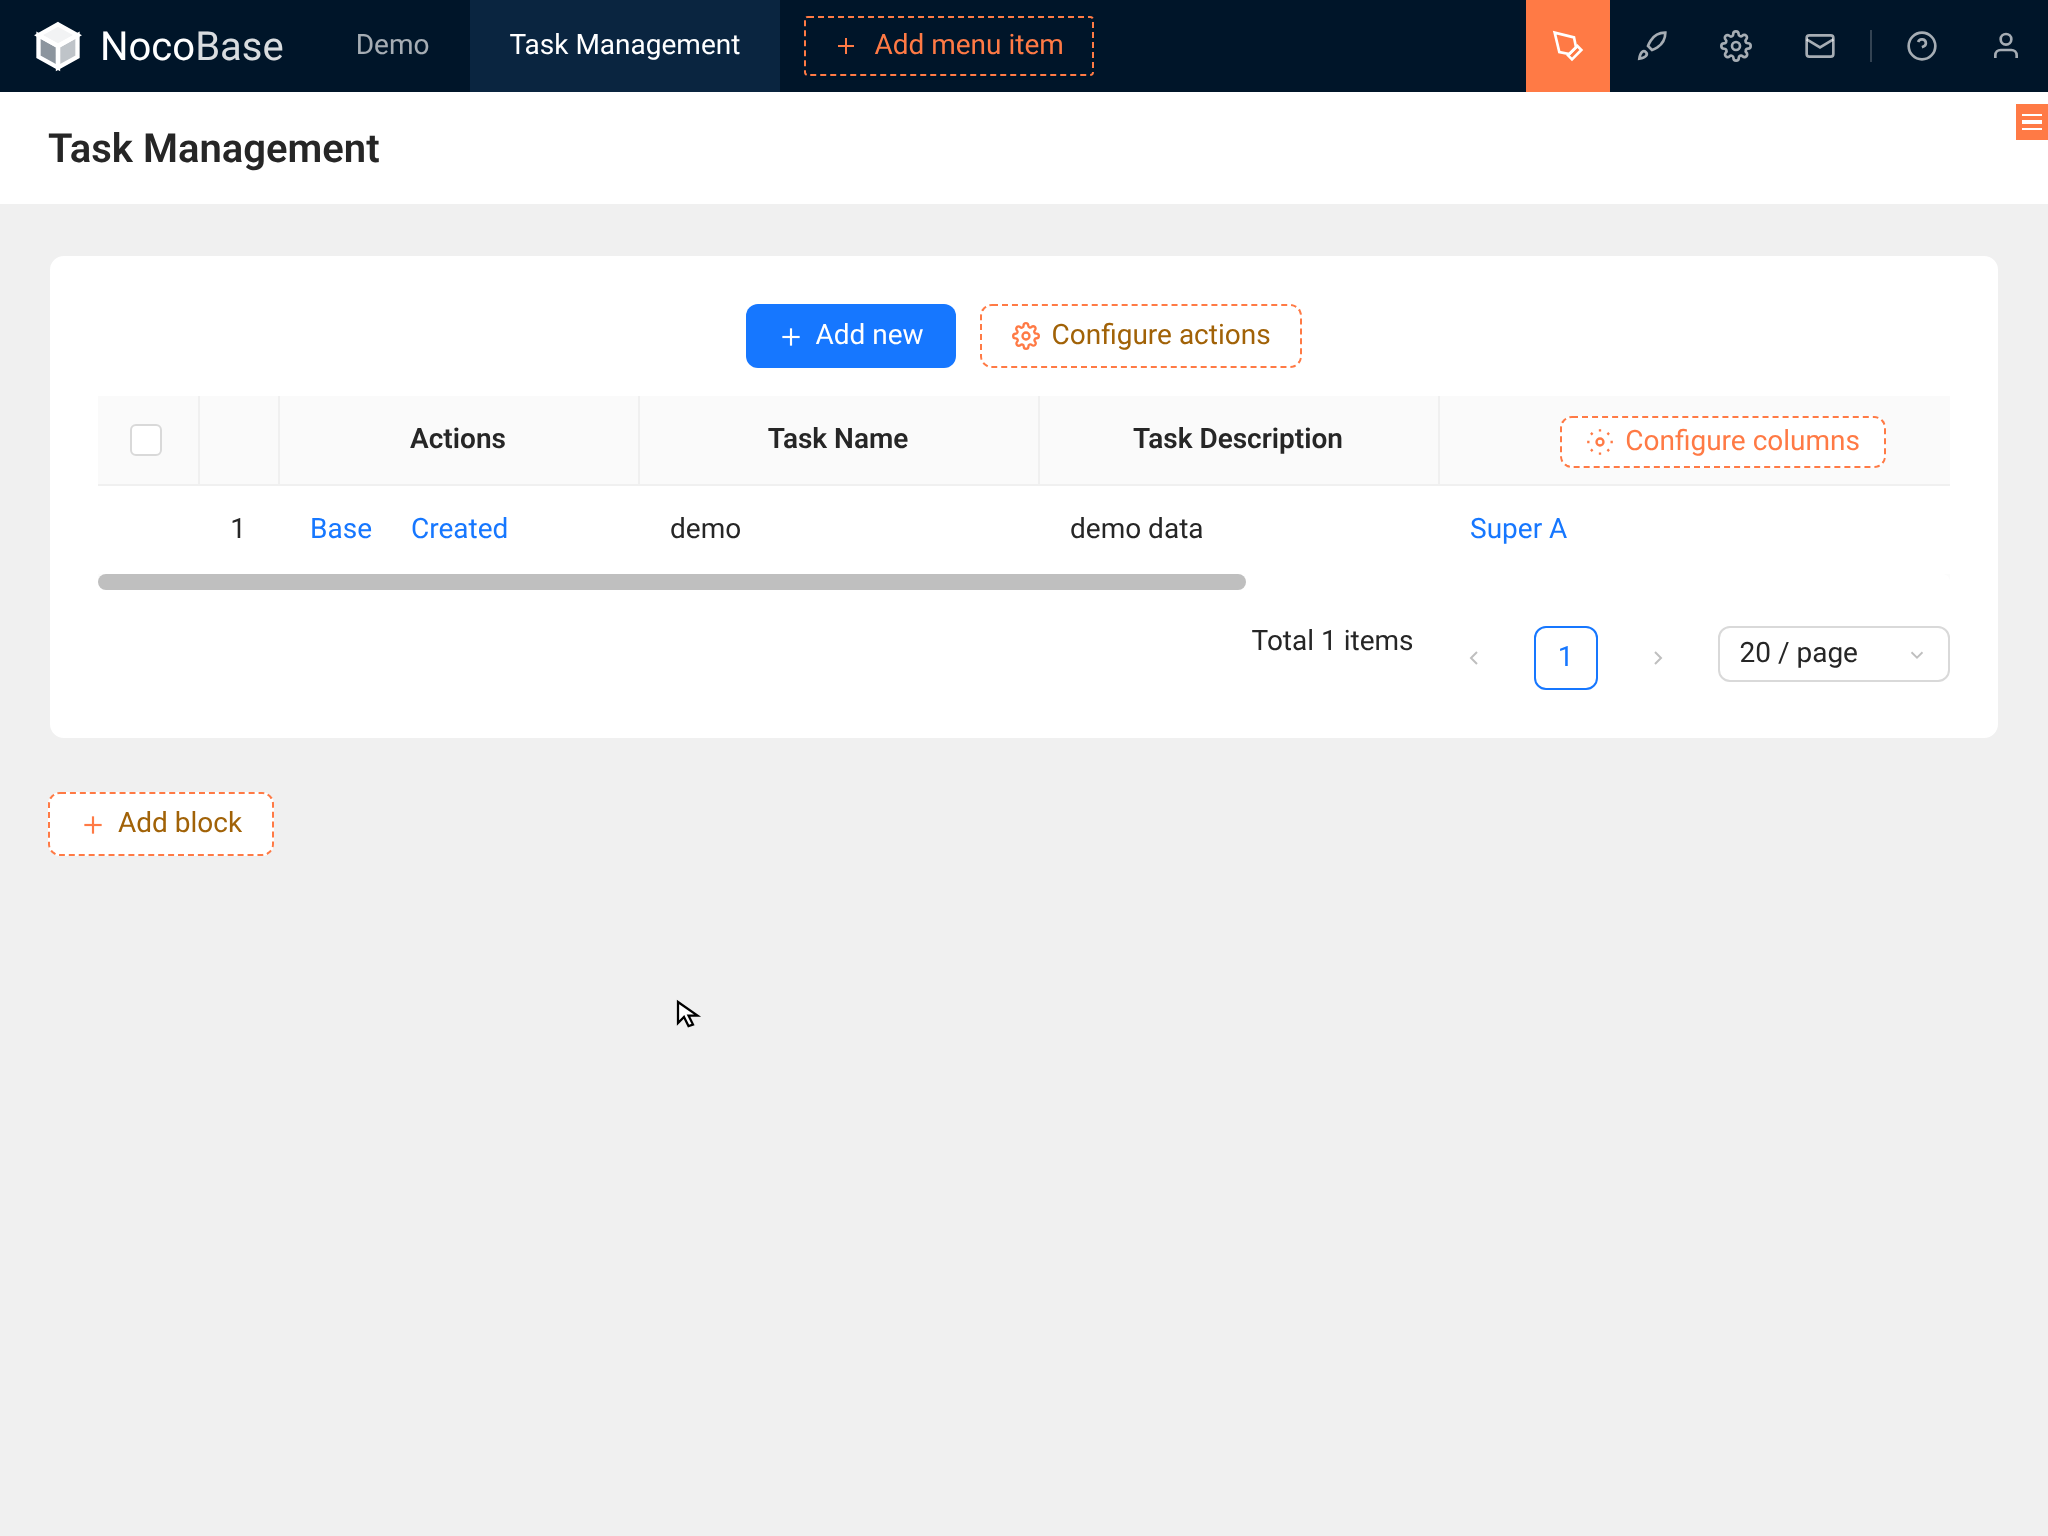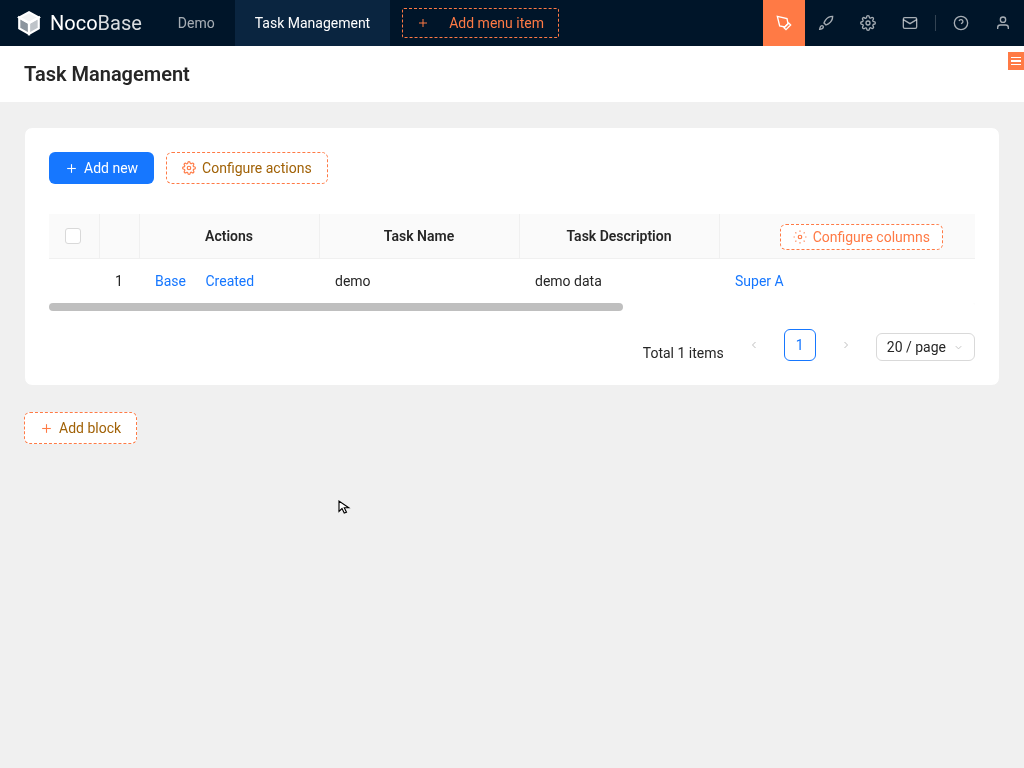--- a/index.html
+++ b/index.html
@@ -5,53 +5,53 @@
 *{box-sizing:border-box;margin:0;padding:0;font-family:-apple-system,BlinkMacSystemFont,"Segoe UI",Roboto,sans-serif}
 body{background:#f0f0f0;width:1024px;height:768px;overflow:hidden}
 .header{background:#001529;height:46px;display:flex;align-items:center;color:#fff}
 .logo{display:flex;align-items:center;padding:0 16px;font-size:20px;font-weight:600}
 .logo svg{margin-right:8px}
 .logo-bold{font-weight:400}
 .logo-light{font-weight:400;opacity:0.85}
 .nav-tabs{display:flex;height:46px}
 .nav-tab{padding:0 20px;display:flex;align-items:center;color:rgba(255,255,255,0.65);cursor:pointer;font-size:14px}
 .nav-tab.active{background:#0a2540;color:#fff}
-.add-menu-btn{margin-left:12px;border:1px dashed #ff7a45;color:#ff7a45;padding:6px 14px;border-radius:2px;cursor:pointer;font-size:14px;display:flex;align-items:center;gap:20px;background:transparent}
+.add-menu-btn{margin-left:12px;border:1px dashed #ff7a45;color:#ff7a45;padding:6px 14px;border-radius:2px;cursor:pointer;font-size:14px;display:flex;align-items:center;gap:8px;background:transparent}
 .header-right{margin-left:auto;display:flex;align-items:center;height:46px}
 .icon-btn{width:42px;height:46px;display:flex;align-items:center;justify-content:center;cursor:pointer;color:rgba(255,255,255,0.65)}
 .icon-btn.active{background:#ff7a45;color:#fff}
 .divider-v{width:1px;height:16px;background:rgba(255,255,255,0.2);margin:0 4px}
 .page-header{background:#fff;padding:16px 24px;border-bottom:1px solid #f0f0f0;position:relative}
 .page-header h1{font-size:20px;font-weight:600;color:#262626}
 .menu-handle{position:absolute;top:6px;right:0;width:16px;height:18px;background:#ff7a45;display:flex;flex-direction:column;justify-content:center;align-items:center;gap:2px;cursor:pointer}
 .menu-handle span{width:10px;height:1.5px;background:#fff}
 .content{padding:24px}
 .card{background:#fff;border-radius:8px;border:1px solid #f0f0f0;padding:24px}
-.toolbar{display:flex;justify-content:flex-start;gap:12px;margin-bottom:30px}
+.toolbar{display:flex;justify-content:center;gap:12px;margin-bottom:14px}
 .btn{padding:7px 15px;border-radius:6px;font-size:14px;cursor:pointer;display:flex;align-items:center;gap:6px;border:1px solid transparent}
 .btn-primary{background:#1677ff;color:#fff}
 .btn-dashed{border:1px dashed #ff7a45;color:#a16207;background:#fff}
 .btn-dashed-sm{border:1px dashed #ff7a45;color:#ff7a45;background:#fff;padding:4px 12px;border-radius:6px;font-size:14px;cursor:pointer;display:flex;align-items:center;gap:6px}
 .table-wrap{position:relative;background:#fcfcfc;border-radius:6px}
 .table{width:100%;border-collapse:collapse}
 .table th{text-align:center;padding:14px 16px;font-weight:600;font-size:14px;color:#262626;border-bottom:1px solid #f0f0f0;background:#fafafa}
 .table th:not(:first-child){border-left:1px solid #f0f0f0}
 .table td{padding:14px 16px;font-size:14px;color:#262626;background:#fff}
 .table td:not(:first-child){}
 .checkbox{width:16px;height:16px;border:1px solid #d9d9d9;border-radius:3px;background:#fff;cursor:pointer}
 .link{color:#1677ff;cursor:pointer}
 .link+.link{margin-left:16px}
 .configure-cols{position:absolute;top:10px;right:32px}
 .scroll-track{height:8px;background:#fff;border-radius:4px;margin-top:0}
 .scroll-thumb{height:8px;width:62%;background:#bfbfbf;border-radius:4px}
-.pagination{display:flex;align-items:flex-end;justify-content:flex-end;gap:14px;margin-top:18px}
+.pagination{display:flex;align-items:flex-start;justify-content:flex-end;gap:14px;margin-top:18px}
 .pag-text{font-size:14px;color:#262626}
 .pag-btn{width:32px;height:32px;display:flex;align-items:center;justify-content:center;border-radius:6px;cursor:pointer;color:#bfbfbf}
 .pag-num{width:32px;height:32px;border:1px solid #1677ff;color:#1677ff;border-radius:6px;display:flex;align-items:center;justify-content:center;font-size:14px;cursor:pointer}
-.page-size{border:1px solid #d9d9d9;border-radius:6px;padding:5px 10px;font-size:14px;cursor:pointer;display:flex;align-items:center;gap:7px;color:#262626}
+.page-size{border:1px solid #d9d9d9;border-radius:6px;padding:5px 10px;font-size:14px;cursor:pointer;display:flex;align-items:center;gap:24px;color:#262626}
 .add-block{margin-top:26px}
 th.chk,td.chk{width:50px;text-align:center}
 th.idx,td.idx{width:40px;text-align:center}
 .th-actions{width:180px}
 .th-name{width:200px}
 .th-desc{width:200px}
 .cursor{position:absolute;left:336px;top:498px;pointer-events:none}
 </style>
 </head>
 <body>

